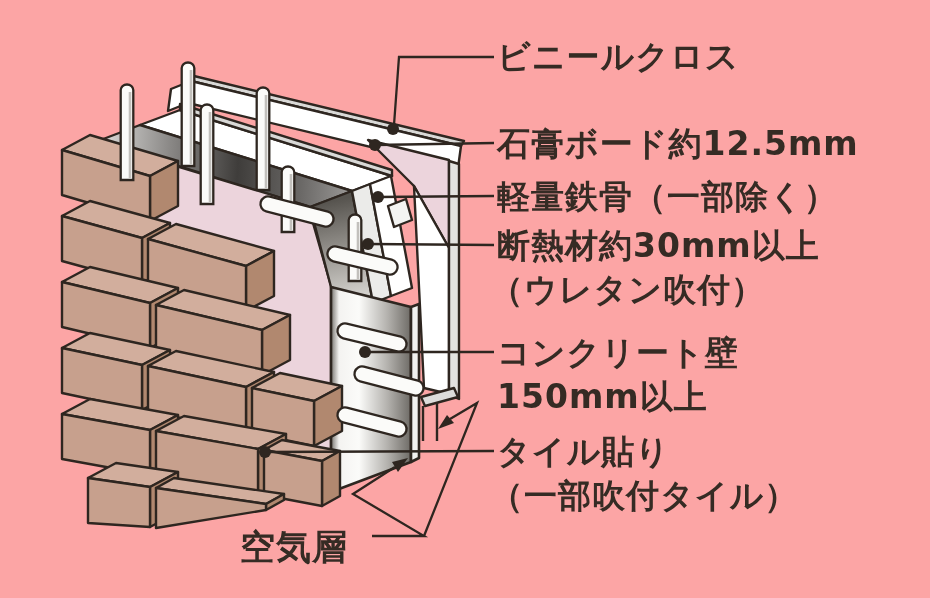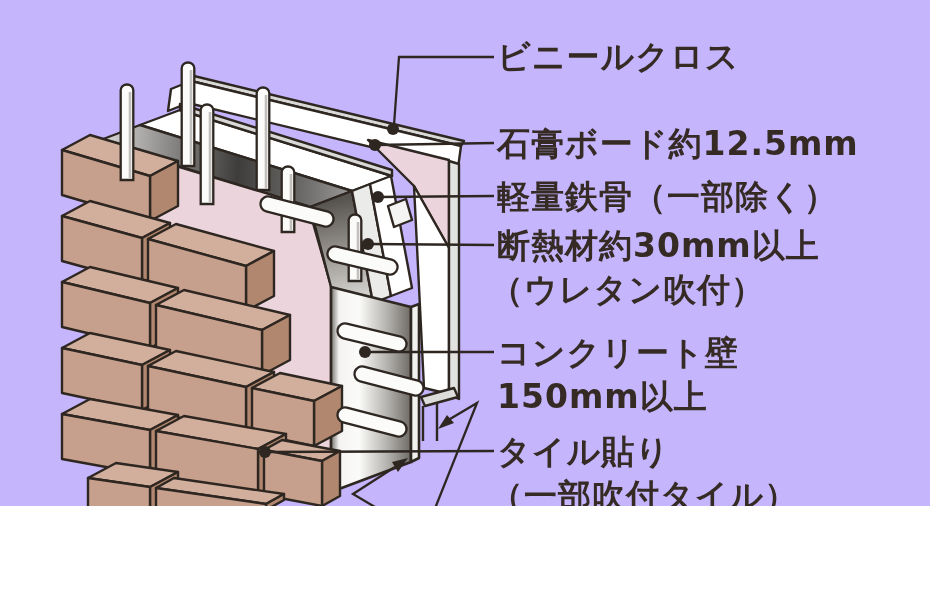--- a/index.html
+++ b/index.html
@@ -1,16 +1,16 @@
 <!DOCTYPE html>
 <html><head>
 <meta charset="utf-8">
 <style>
   html,body{margin:0;padding:0;background:#ffffff;}
-  .stage{position:relative;width:930px;height:506px;background:#c4b5fd;overflow:hidden;
+  .stage{position:relative;width:930px;height:598px;background:#fca5a5;overflow:hidden;
          font-family:"DejaVu Sans","Liberation Sans",sans-serif;}
   svg text{font-family:"DejaVu Sans","Liberation Sans",sans-serif;font-weight:700;
            fill:#352b24;letter-spacing:1px;}
   .lbl{font-size:33px;}
   .lbl-air{font-size:35px;}
 </style>
 </head>
 <body>
 
 <div class="stage">

